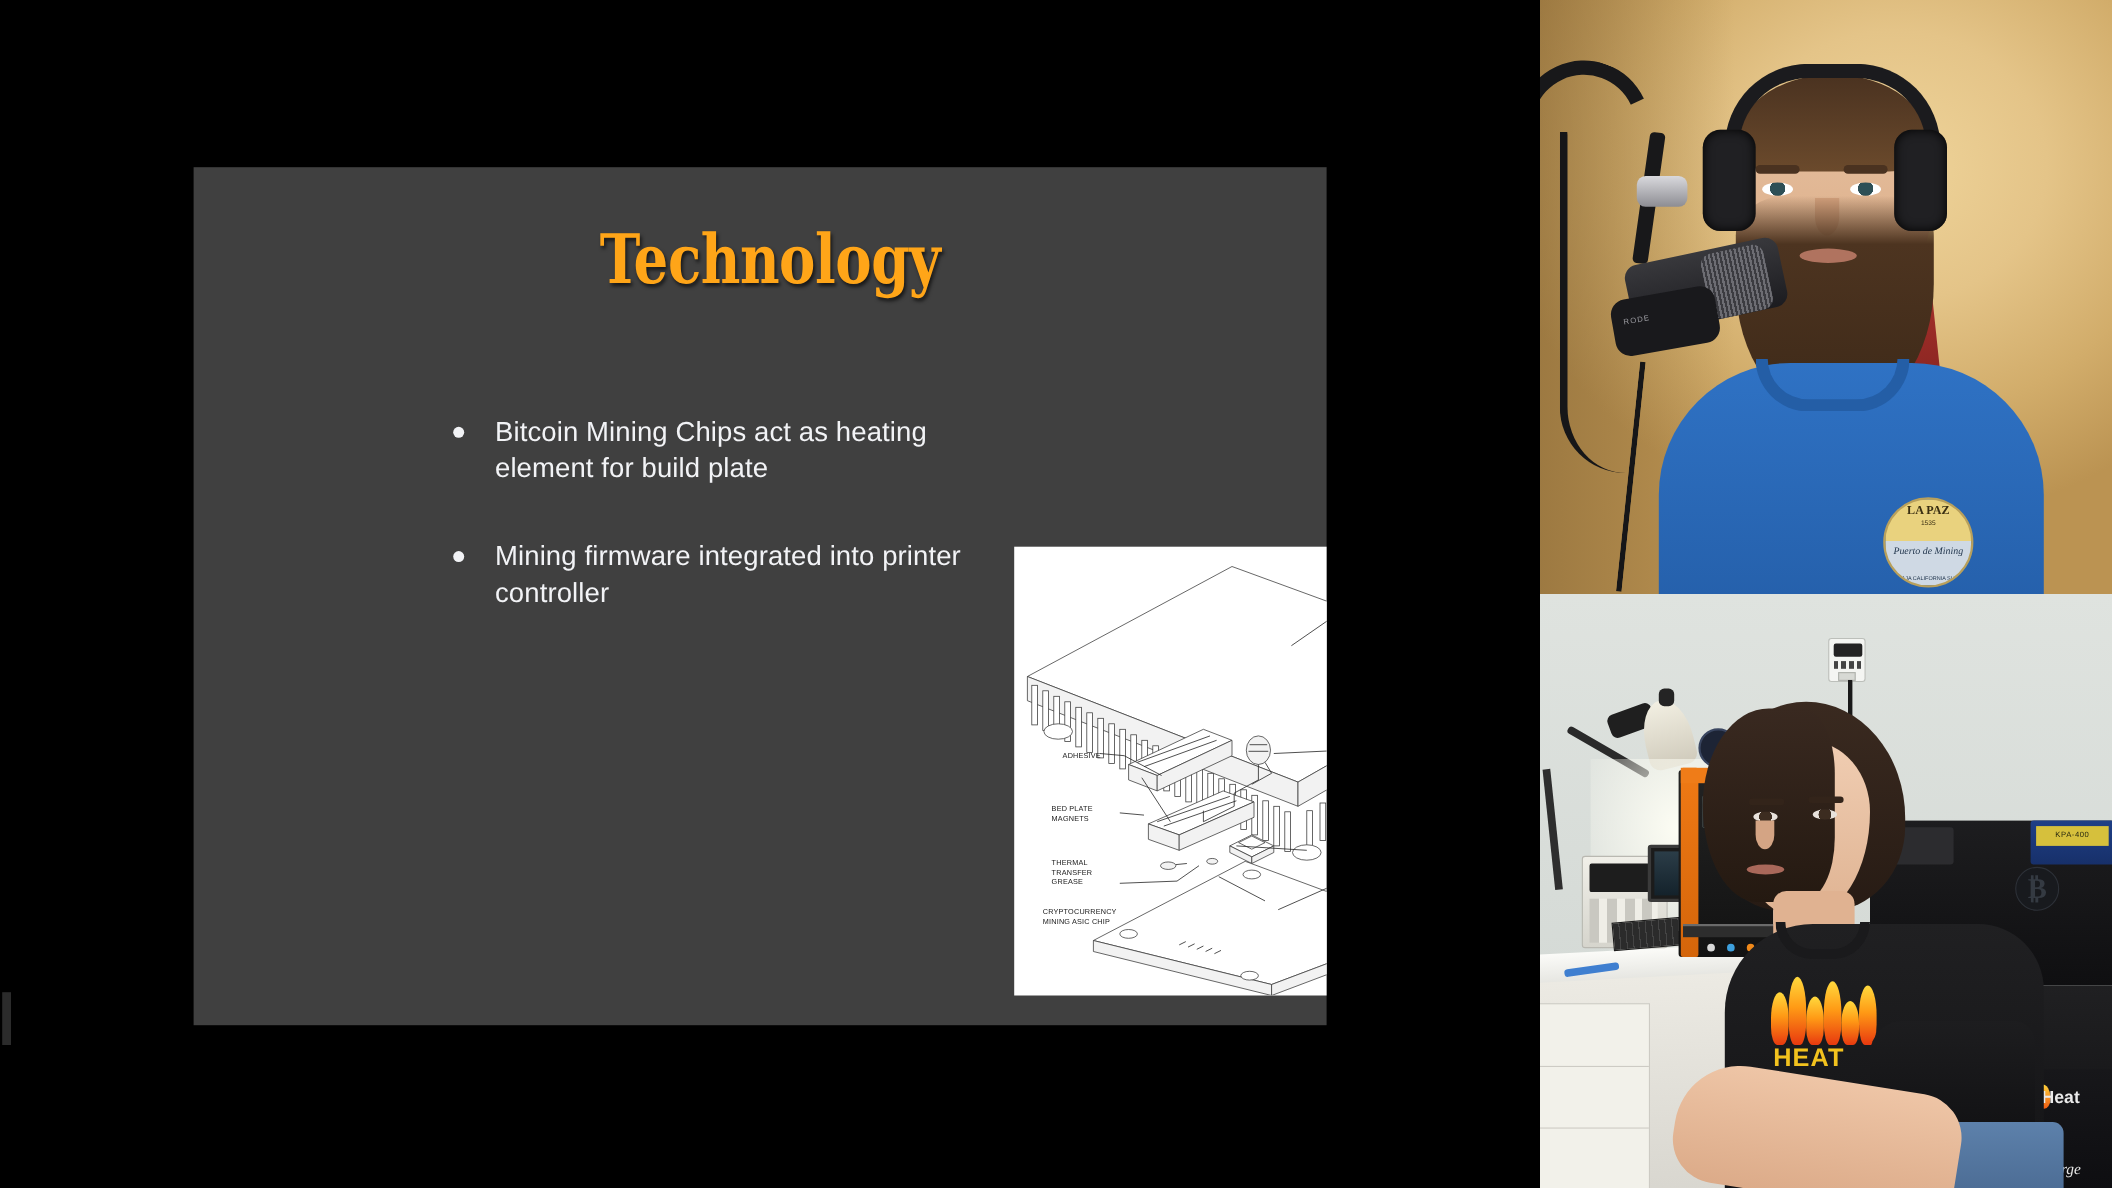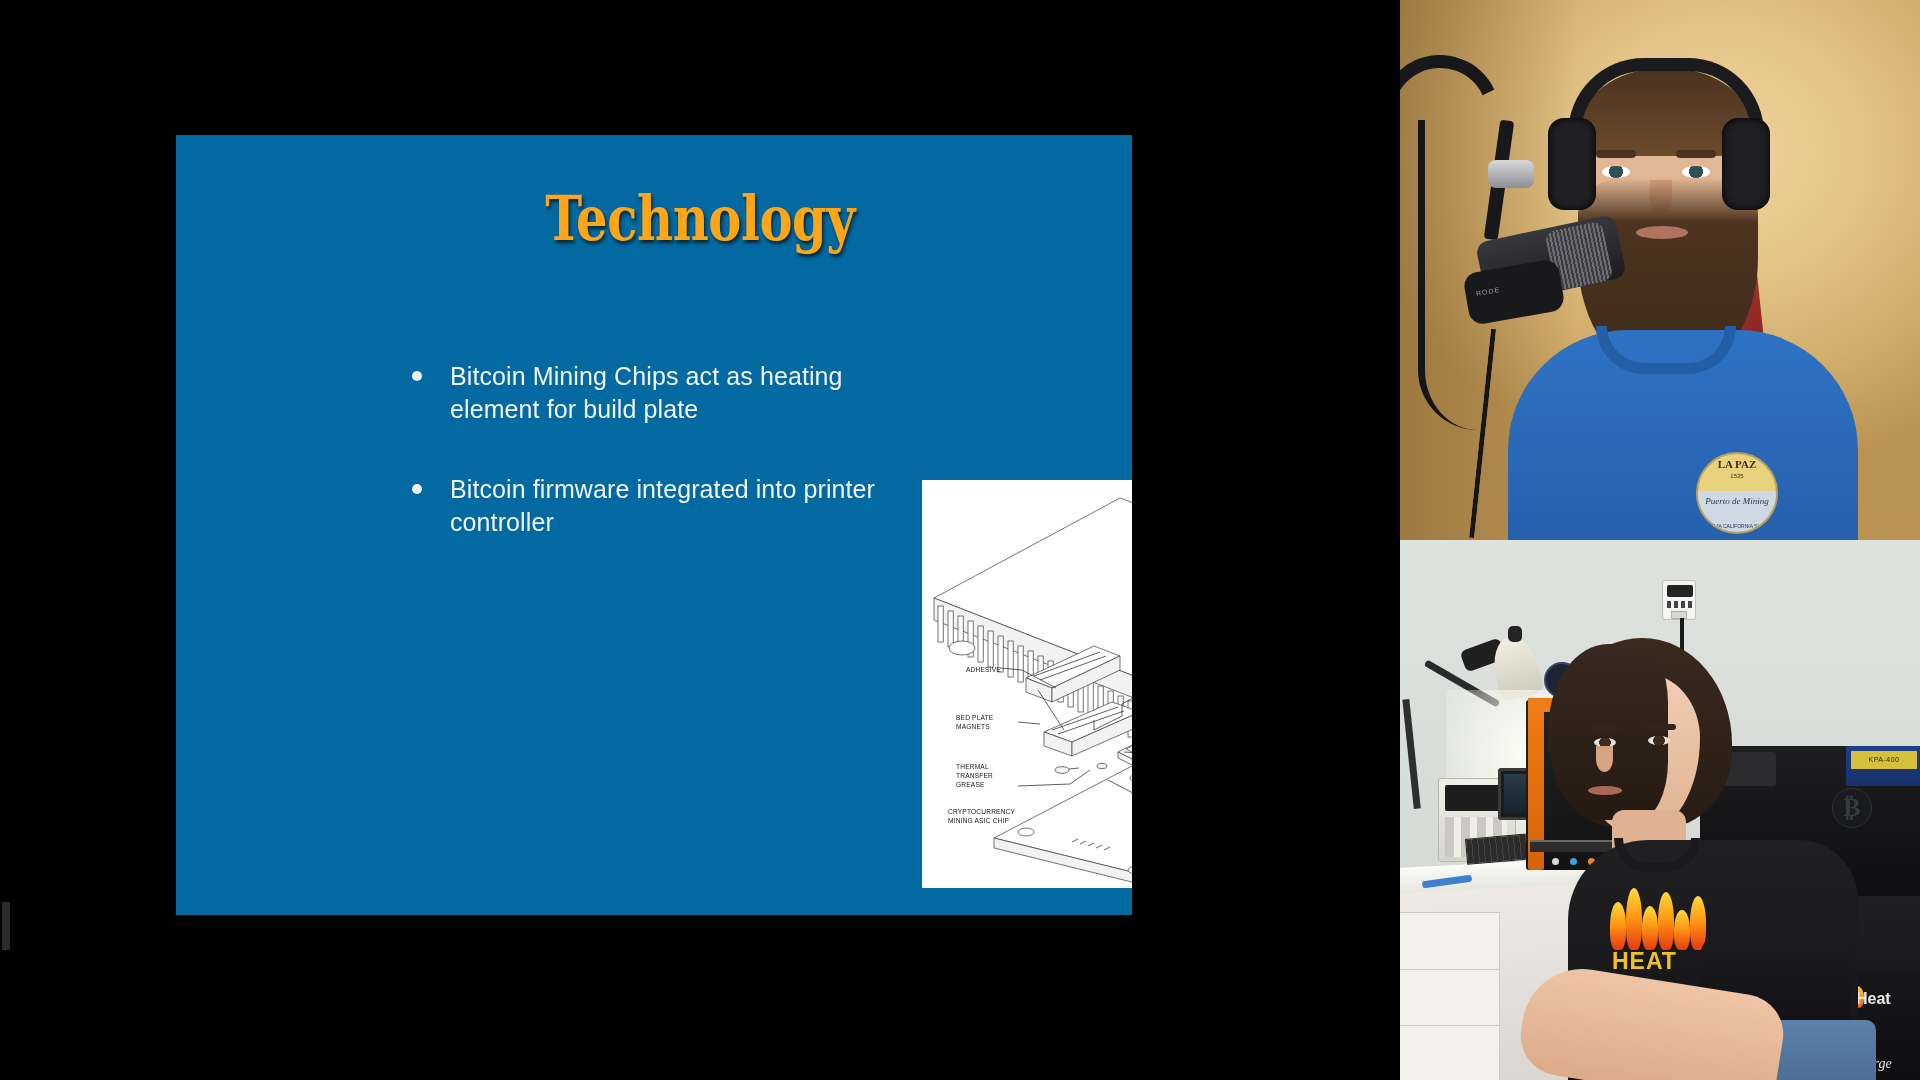--- a/index.html
+++ b/index.html
@@ -9,22 +9,22 @@
   #root { position:relative; width:1920px; height:1080px; background:#000; }
 
   
   #share-region { position:absolute; left:0; top:0; width:1400px; height:1080px;
                   background:#000; overflow:hidden; }
 
   #edge-sliver { position:absolute; left:2px; top:902px; width:8px; height:48px;
                  background:#2b2b2b; }
 
   
-  #slide { position:absolute; left:176px; top:135px; width:956px; height:780px;
-           background:#0369a1; overflow:hidden; }
+  #slide { position:absolute; left:176px; top:152px; width:1030px; height:780px;
+           background:#404040; overflow:hidden; }
 
   #slide-title { position:absolute; left:0; top:53px; width:1048px; text-align:center;
                  color:#ffa518; font-size:62px; line-height:1.0;
                  font-family:"DejaVu Serif", serif; font-weight:700;
                  letter-spacing:-0.5px; transform:scaleX(0.80);
                  text-shadow:2px 3px 4px rgba(0,0,0,.65); white-space:nowrap; }
 
   
   #bullets { position:absolute; left:232px; top:225px; width:510px; }
   .bullet { position:relative; padding-left:42px; margin-bottom:48px;
@@ -82,21 +82,21 @@
       border:13px solid #1b1b1e; border-bottom:none;
       border-radius:100px 100px 0 0; background:transparent; }
   .c1-hp-cup { position:absolute; width:48px; height:92px; background:#202023;
       border-radius:16px; box-shadow:inset 0 0 10px #000; }
   .c1-shirt { position:absolute; left:108px; top:330px; width:350px; height:220px;
       background:linear-gradient(180deg,#2f72c4,#2560ab);
       border-radius:120px 120px 0 0; }
   .c1-collar { position:absolute; left:196px; top:326px; width:140px; height:48px;
       border:11px solid #245ea6; border-top:none; border-radius:0 0 80px 80px;
       background:transparent; }
-  .c1-logo { position:absolute; left:296px; top:452px; width:82px; height:82px;
+  .c1-logo { position:absolute; left:312px; top:452px; width:82px; height:82px;
       border-radius:50%; background:linear-gradient(180deg,#e9d27e 0 48%,#cfd9e4 48% 100%);
       border:2px solid #b8a05c; overflow:hidden; }
   .c1-logo-top { position:absolute; left:0; top:4px; width:100%; text-align:center;
       font-size:11px; font-weight:700; color:#3a2f12; font-family:"Liberation Serif", serif; }
   .c1-logo-yr { position:absolute; left:0; top:19px; width:100%; text-align:center;
       font-size:6px; color:#3a2f12; }
   .c1-logo-mid { position:absolute; left:0; top:42px; width:100%; text-align:center;
       font-size:9px; font-style:italic; color:#24384f; font-family:"Liberation Serif", serif; }
   .c1-logo-bot { position:absolute; left:0; bottom:3px; width:100%; text-align:center;
       font-size:5px; color:#24384f; }
@@ -254,21 +254,21 @@
 
       <div id="slide-title">Technology</div>
 
       <div id="bullets">
         <div class="bullet">
           <span class="dot"></span>
           <span>Bitcoin Mining Chips act as heating element for build plate</span>
         </div>
         <div class="bullet">
           <span class="dot"></span>
-          <span>Bitcoin firmware integrated into printer controller</span>
+          <span>Mining firmware integrated into printer controller</span>
         </div>
       </div>
 
       <div id="diagram">
         <svg viewBox="0 0 456 408" xmlns="http://www.w3.org/2000/svg">
 
           <g>
             <polygon class="ds" points="12,118 198,18 444,108 258,214"></polygon>
             <polygon class="dsf" points="12,118 12,140 258,236 258,214"></polygon>
             <polygon class="dsf" points="258,214 258,236 444,130 444,108"></polygon>

